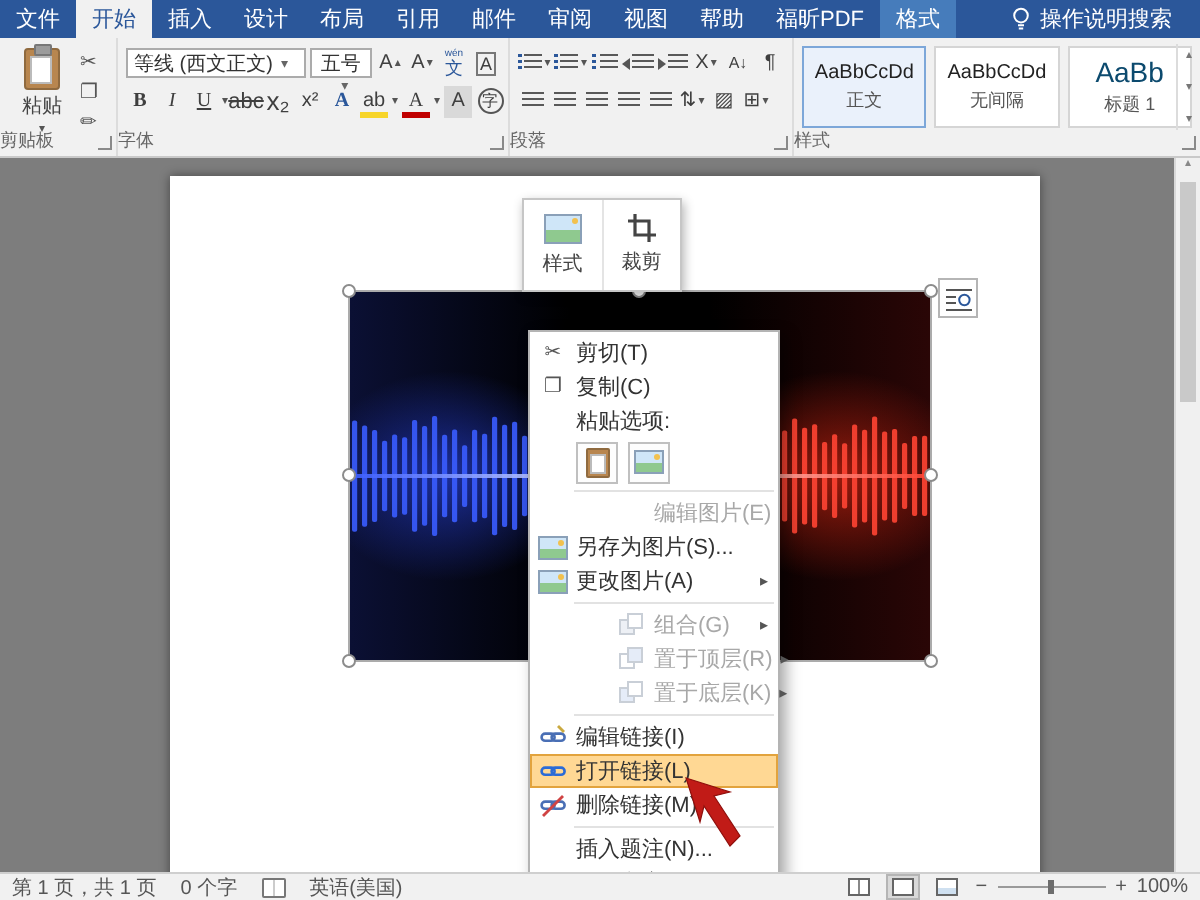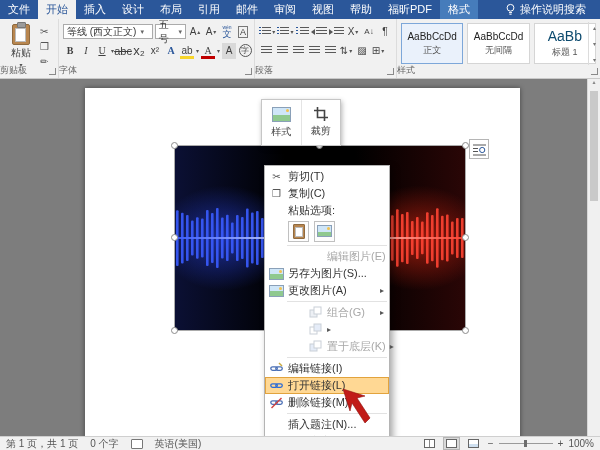--- a/index.html
+++ b/index.html
@@ -166,21 +166,21 @@
       <div class="glabel">剪贴板</div>
       <div class="glauncher"></div>
     </div>
 
     <div class="group" style="width:196px;">
       <div class="frow">
         <div class="combo" style="width:92px;">
           <span>等线 (西文正文)</span>
           <span class="arr">▾</span>
         </div>
-        <div class="combo" style="width:32px;">
+        <div class="combo" style="width:32px;flex-direction:column;">
           <span>五号</span>
           <span class="arr">▾</span>
         </div>
         <span class="fbtn">
             <span>A</span>
             <span class="caret">▴</span>
           </span>
         <span class="fbtn">
             <span>A</span>
             <span class="caret">▾</span>
@@ -468,20 +468,21 @@
         <span class="mi-label">组合(G)</span>
         <span class="mi-sub">▸</span>
       </div>
       <div class="mi disabled">
         <span class="mi-ico">
           <svg width="13" height="13" viewBox="0 0 13 13">
               <rect x="1" y="4" width="7" height="7" fill="#fff" stroke="#8a97a8"></rect>
               <rect x="5" y="1" width="7" height="7" fill="#c7d7f0" stroke="#8a97a8"></rect>
             </svg>
         </span>
+        <span class="mi-label">置于顶层(R)</span>
         <span class="mi-sub">▸</span>
       </div>
       <div class="mi disabled">
         <span class="mi-ico">
           <svg width="13" height="13" viewBox="0 0 13 13">
               <rect x="1" y="4" width="7" height="7" fill="#c7d7f0" stroke="#8a97a8"></rect>
               <rect x="5" y="1" width="7" height="7" fill="#fff" stroke="#8a97a8"></rect>
             </svg>
         </span>
         <span class="mi-label">置于底层(K)</span>

